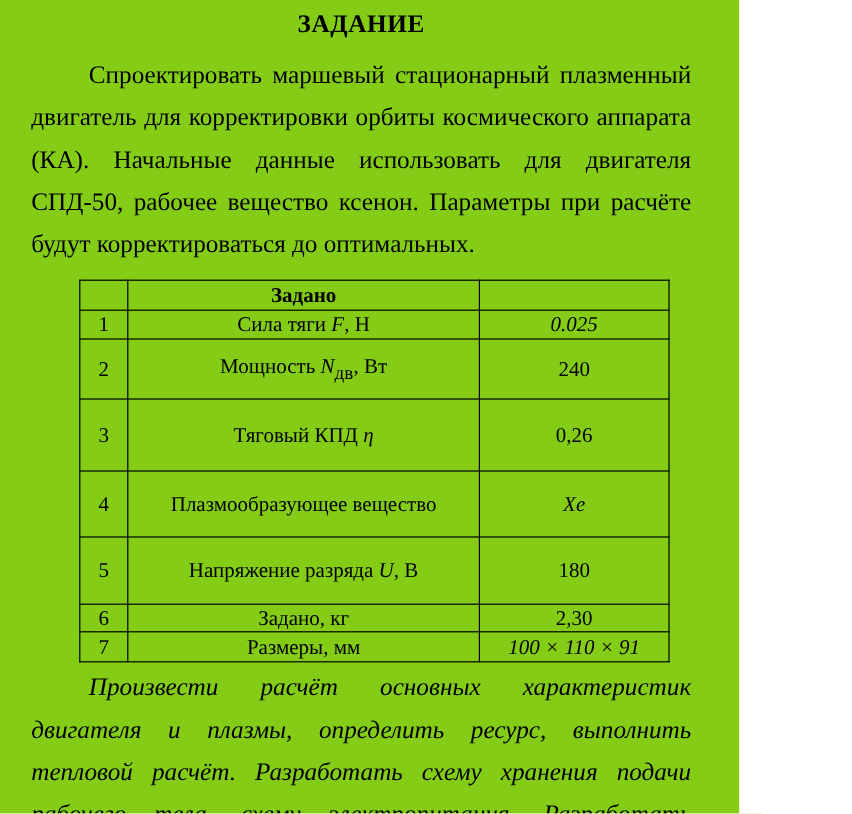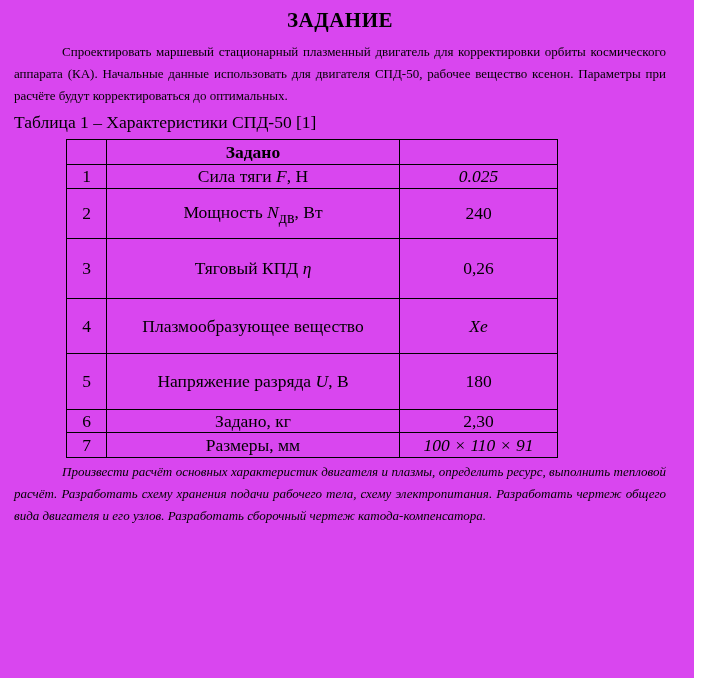--- a/index.html
+++ b/index.html
@@ -3,40 +3,40 @@
 <meta charset="utf-8">
 <style>
   html, body {
     margin: 0;
     padding: 0;
     background: #ffffff;
     font-family: "Liberation Serif", serif;
     color: #000000;
   }
   .page {
-    width: 694px;
+    width: 616px;
     height: 678px;
     box-sizing: border-box;
     padding: 6px 28px 0 14px;
     overflow: hidden;
-    background: #d946ef;
+    background: #84cc16;
   }
   .doc-title {
     text-align: center;
     font-weight: bold;
     font-size: 21px;
     margin: 2px 0 8px 0;
     letter-spacing: 0.5px;
   }
   .body-par {
-    font-size: 13px;
+    font-size: 21px;
     line-height: 1.68;
     text-align: justify;
     text-indent: 48px;
-    margin: 0;
+    margin: 12px;
   }
   .table-caption {
     font-size: 17.5px;
     line-height: 1.6;
     margin: 2px 0 3px 0;
     text-indent: 0;
   }
   table.spd-table {
     border-collapse: collapse;
     margin-left: 52px;
@@ -67,21 +67,20 @@
 </style>
 </head>
 <body>
 
 <div class="page">
 
   <div class="doc-title">ЗАДАНИЕ</div>
 
   <p class="body-par">Спроектировать маршевый стационарный плазменный двигатель для корректировки орбиты космического аппарата (КА). Начальные данные использовать для двигателя СПД-50, рабочее вещество ксенон. Параметры при расчёте будут корректироваться до оптимальных.</p>
 
-  <div class="table-caption">Таблица 1 – Характеристики СПД-50 [1]</div>
 
   <table class="spd-table">
     <colgroup>
       <col class="col-num">
       <col class="col-param">
       <col class="col-value">
     </colgroup>
     <tbody>
       <tr class="h-header">
         <td></td>

